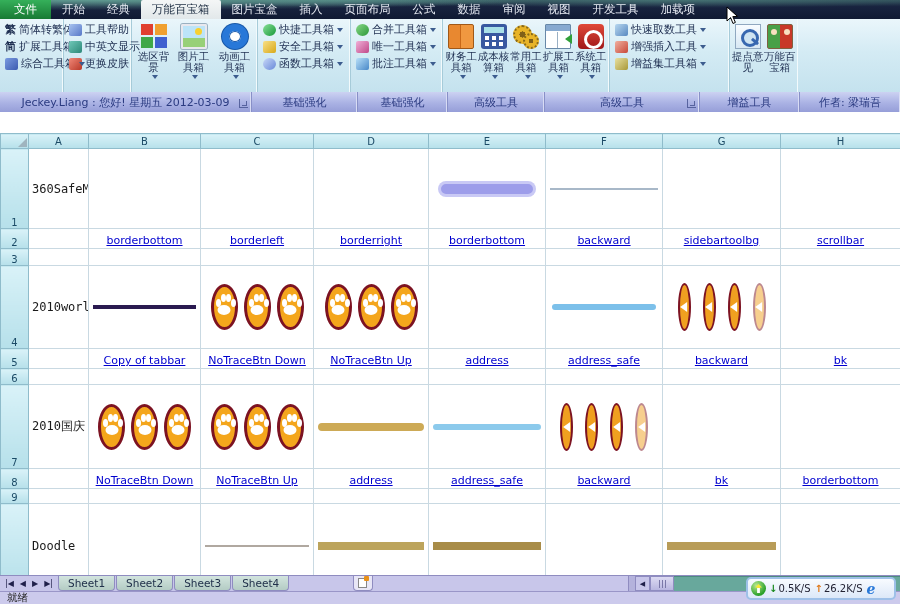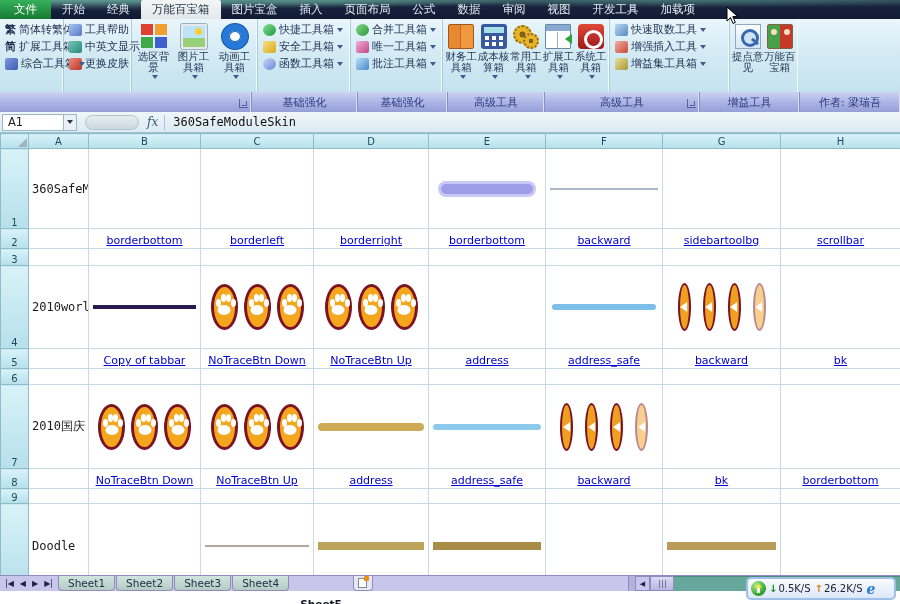--- a/index.html
+++ b/index.html
@@ -396,20 +396,21 @@
         </div>
       <div class="lbtn" style="width:34px">
         <span class="lic lic-people"></span>
         <span>万能百宝箱</span>
         </div>
     </div>
   </div>
 
   <div class="labelbar">
     <div class="lsec" style="width:252px">
+      <span>Jeckey.Liang : 您好! 星期五 2012-03-09</span>
       <span class="dlg"></span>
       </div>
     <div class="lsec" style="width:106px">
       <span>基础强化</span>
       </div>
     <div class="lsec" style="width:90px">
       <span>基础强化</span>
       </div>
     <div class="lsec" style="width:97px">
       <span>高级工具</span>
@@ -419,28 +420,20 @@
       <span class="dlg"></span>
       </div>
     <div class="lsec" style="width:100px">
       <span>增益工具</span>
       </div>
     <div class="lsec" style="width:100px;border-right:none">
       <span>作者: 梁瑞吾</span>
       </div>
   </div>
 
-  <div class="formulabar">
-    <div class="namebox">A1</div>
-    <div class="namedrop"></div>
-    <div class="fxpill"></div>
-    <div class="fxsym">fx</div>
-    <div class="fxdivider"></div>
-    <div class="fcontent">360SafeModuleSkin</div>
-  </div>
 
   <div class="gridwrap">
     <table class="sheet">
       <colgroup>
         <col style="width:28px">
           <col style="width:60px">
           <col style="width:112px">
           <col style="width:113px">
         <col style="width:115px">
           <col style="width:117px">
@@ -683,20 +676,23 @@
     <div class="hsplit"></div>
     <div class="hsb-left">◀</div>
     <div class="hsb-thumb">
         <i></i>
         <i></i>
         <i></i>
       </div>
     <div class="hsb-track"></div>
   </div>
 
+  <div class="statusbar">
+    <span>就绪</span>
+  </div>
 
   <div class="netmon">
     <span class="nm-ball"></span>
     <span class="nm-down">↓</span>
     <span>0.5K/S</span>
     <span class="nm-up">↑</span>
     <span>26.2K/S</span>
     <span class="nm-e">e</span>
   </div>
 

